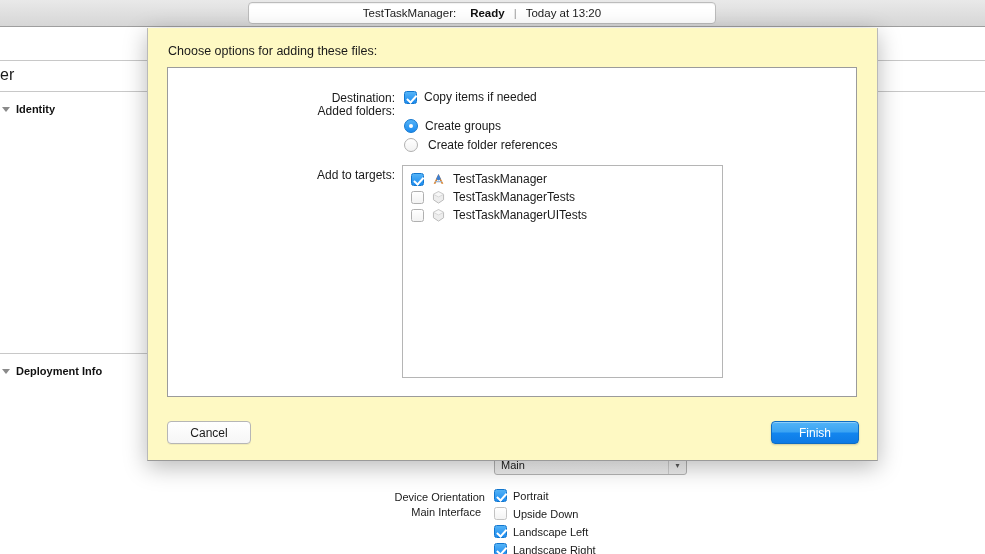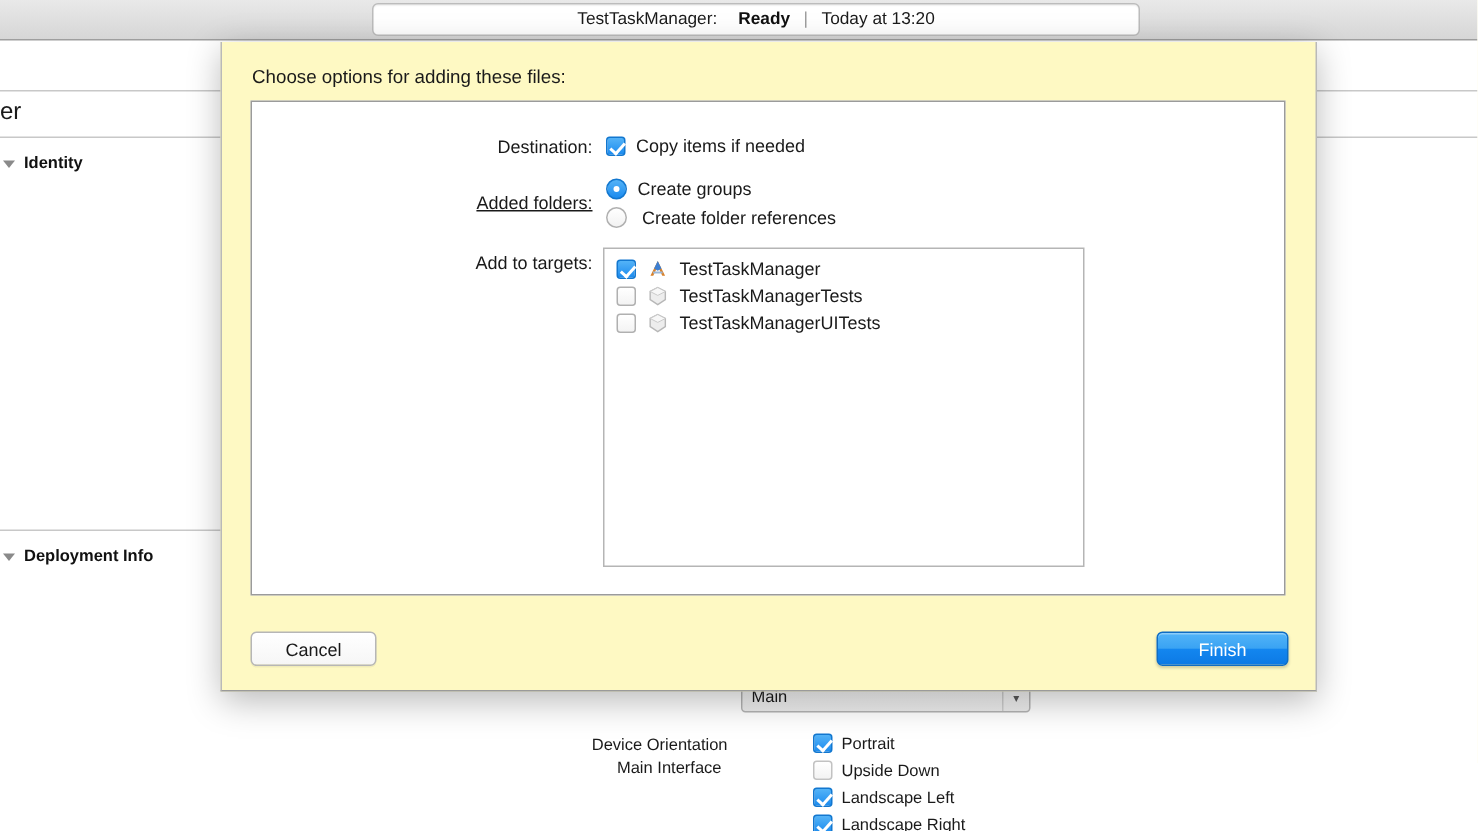--- a/index.html
+++ b/index.html
@@ -13,21 +13,21 @@
 
   #screen { position: relative; width: 985px; height: 554px; background: #ffffff; }
 
   
   .toolbar {
     position: absolute; left: 0; top: 0; width: 985px; height: 27px;
     background: linear-gradient(to bottom, #e9e9e9 0%, #d6d6d6 100%);
     border-bottom: 1px solid #9e9e9e;
   }
   .status-field {
-    position: absolute; left: 248px; top: 2px; width: 512px; height: 22px;
+    position: absolute; left: 248px; top: 2px; width: 468px; height: 22px;
     background: #ffffff;
     border: 1px solid #bcbcbc;
     border-radius: 4px;
     display: flex; align-items: center; justify-content: center;
     font-size: 11.5px; color: #1b1b1b;
     box-shadow: inset 0 1px 1px rgba(0,0,0,0.06);
   }
   .status-field .scheme { color: #1b1b1b; }
   .status-field .state { font-weight: bold; color: #111; margin-left: 14px; }
   .status-field .divider { color: #9a9a9a; margin: 0 9px; }
@@ -63,21 +63,21 @@
     font-size: 11px; color: #1a1a1a;
     display: flex; align-items: center; padding-left: 6px;
   }
   .popup-arrow {
     position: absolute; right: 0; top: 0; bottom: 0; width: 18px;
     border-left: 1px solid #cfcfcf;
     display: flex; align-items: center; justify-content: center;
     color: #5a5a5a; font-size: 8px;
   }
 
-  .cb-row { position: absolute; display: flex; align-items: center; gap: 6px; font-size: 11px; color: #1a1a1a; margin-left: 48px; }
+  .cb-row { position: absolute; display: flex; align-items: center; gap: 6px; font-size: 11px; color: #1a1a1a; }
 
   
   .cbox {
     width: 13px; height: 13px; border-radius: 2.5px; flex: 0 0 auto;
     border: 1px solid #b0b0b0;
     background: linear-gradient(to bottom, #ffffff 0%, #f3f3f3 100%);
     position: relative;
   }
   .cbox.on {
     background: linear-gradient(to bottom, #54b3f7 0%, #1b8bef 100%);
@@ -236,21 +236,21 @@
     <div class="sheet-title">Choose options for adding these files:</div>
 
     <div class="sheet-body">
 
       <div class="field-label" style="left: 0px; top: 23px; width: 227px;">Destination:</div>
       <div class="opt-row" style="left: 236px; top: 22px;">
         <span class="cbox on"></span>
         <span>Copy items if needed</span>
       </div>
 
-      <div class="field-label" style="left: 0px; top: 60px; width: 227px; text-decoration: underline;">Added folders:</div>
+      <div class="field-label" style="left: 0px; top: 36px; width: 227px;">Added folders:</div>
       <div class="opt-row" style="left: 236px; top: 51px;">
         <span class="radio on"></span>
         <span>Create groups</span>
       </div>
       <div class="opt-row" style="left: 236px; top: 70px; gap: 10px;">
         <span class="radio"></span>
         <span>Create folder references</span>
       </div>
 
       <div class="field-label" style="left: 0px; top: 100px; width: 227px;">Add to targets:</div>

